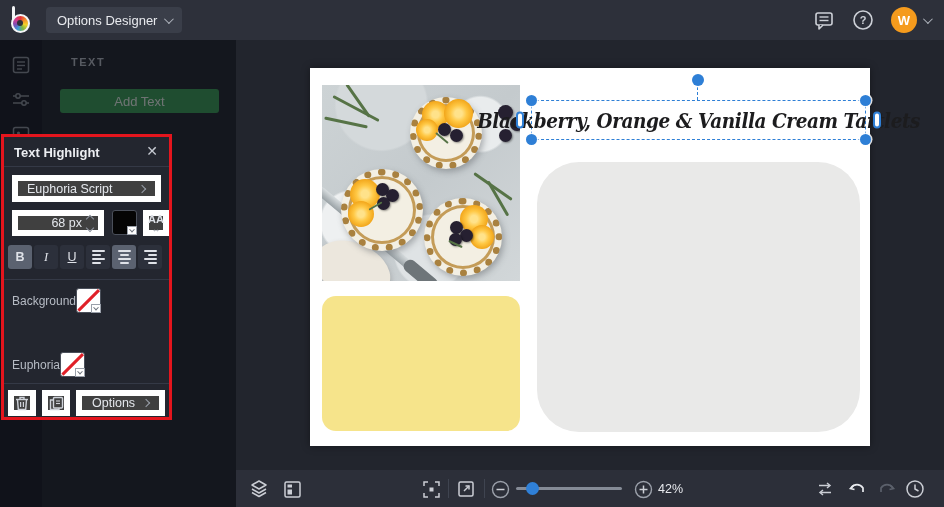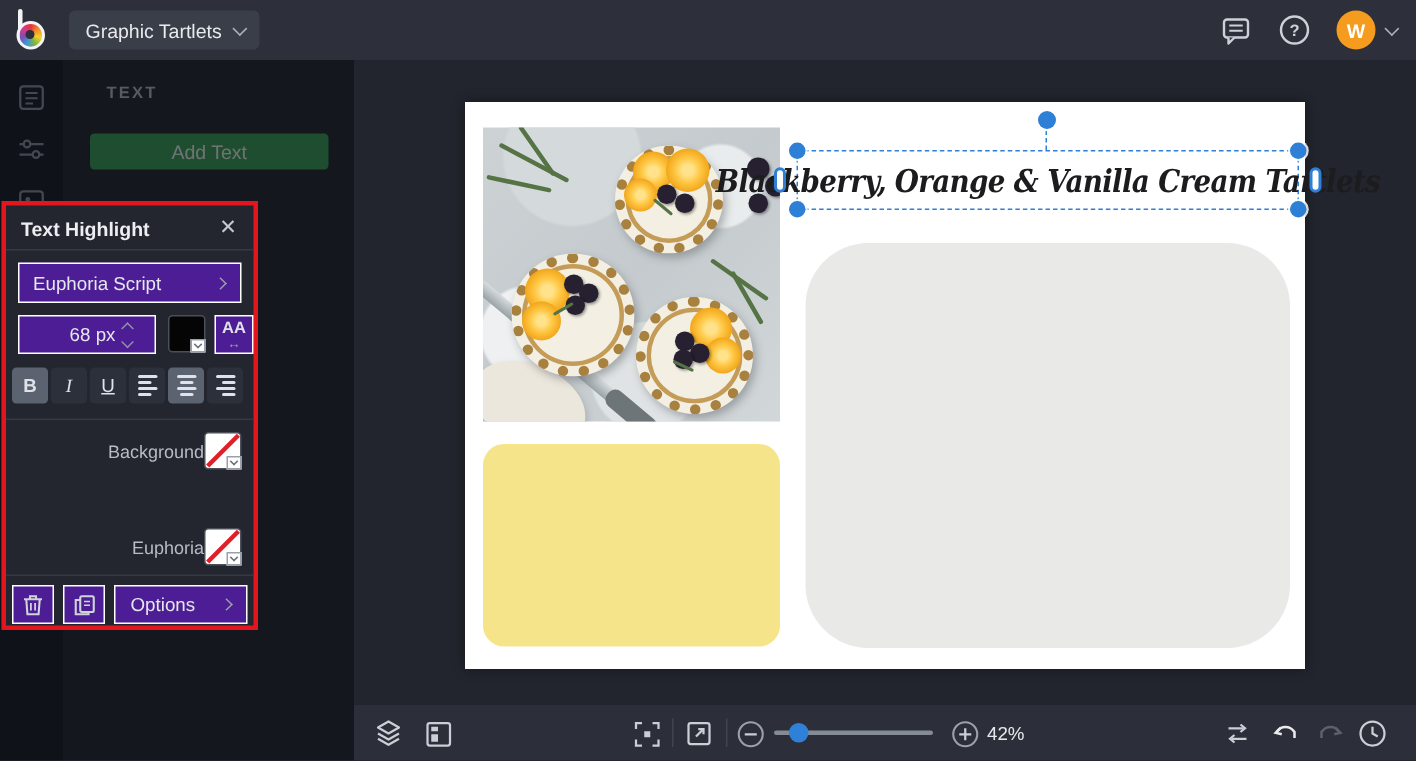--- a/index.html
+++ b/index.html
@@ -41,21 +41,21 @@
     background:rgba(6,8,12,0.55); z-index:4; }
 
   
   #props { position:absolute; left:1px; top:134px; width:171px; height:286px; z-index:10;
     background:#23262f; border:3px solid #e4151d; }
   #props-head { position:relative; height:30px; border-bottom:1px solid #343946; }
   #props-title { position:absolute; left:10px; top:8px; color:#eceef2; font-size:13px; font-weight:bold; }
   #props-close { position:absolute; right:8px; top:5px; width:18px; height:18px; color:#c6cad2;
     font-size:14px; display:flex; align-items:center; justify-content:center; cursor:pointer; }
   .prow { position:absolute; left:0; width:165px; }
-  .ctl { background:#4c1d95; border:1px solid #ffffff; border-radius:0; color:#e4e7ec; }
+  .ctl { background:#404040; border:6px solid #ffffff; border-radius:0; color:#e4e7ec; }
   #font-btn { left:8px; top:38px; width:149px; height:27px; display:flex; align-items:center; cursor:pointer; }
   #font-name { flex:1; padding-left:9px; font-size:12.5px; }
   .chev-rt { width:6px; height:6px; border-right:1.5px solid #9aa0aa; border-top:1.5px solid #9aa0aa;
     transform:rotate(45deg); margin-right:10px; }
   #size-field { position:absolute; left:8px; top:73px; width:92px; height:26px; display:flex; align-items:center; }
   #size-input { width:64px; height:24px; background:transparent; border:none; outline:none;
     color:#e4e7ec; font-size:12.5px; text-align:right; font-family:"Liberation Sans",sans-serif; }
   .stepper { margin-left:5px; display:flex; flex-direction:column; gap:3px; }
   .st-up, .st-dn { width:6px; height:6px; border-right:1.5px solid #8f95a0; border-top:1.5px solid #8f95a0; }
   .st-up { transform:rotate(-45deg); } .st-dn { transform:rotate(135deg); }
@@ -73,21 +73,21 @@
     display:flex; align-items:center; justify-content:center; font-size:12.5px; cursor:pointer; }
   .sbtn.active { background:#5b6270; }
   .sbtn.b { font-weight:bold; } .sbtn.i { font-style:italic; font-family:"Liberation Serif",serif; }
   .sbtn.u { text-decoration:underline; }
   .al { display:flex; flex-direction:column; gap:2.5px; }
   .al span { display:block; height:1.5px; background:#dfe2e8; border-radius:1px; }
   .al-l span:nth-child(1){width:13px;} .al-l span:nth-child(2){width:9px; margin-right:4px;} .al-l span:nth-child(3){width:13px;} .al-l span:nth-child(4){width:9px; margin-right:4px;}
   .al-c span{margin:0 auto;} .al-c span:nth-child(1){width:13px;} .al-c span:nth-child(2){width:9px;} .al-c span:nth-child(3){width:13px;} .al-c span:nth-child(4){width:9px;}
   .al-r span{margin-left:auto;} .al-r span:nth-child(1){width:13px;} .al-r span:nth-child(2){width:9px;} .al-r span:nth-child(3){width:13px;} .al-r span:nth-child(4){width:9px;}
   .divider { position:absolute; left:0; width:165px; height:1px; background:#343946; }
-  .fill-row { position:absolute; left:8px; width:149px; height:25px; display:flex; align-items:center; justify-content:flex-end; }
+  .fill-row { position:absolute; left:8px; width:149px; height:25px; display:flex; align-items:center; justify-content:flex-start; }
   .fill-label { color:#b6bbc4; font-size:12px; }
   .sw-none { background:#fff; overflow:visible; }
   .sw-none .slash { position:absolute; left:-3px; top:10px; width:29px; height:2.5px; background:#e02028;
     transform:rotate(-45deg); }
   #props-foot { position:absolute; left:4px; top:253px; display:flex; gap:6px; }
   .foot-btn { height:26px; display:flex; align-items:center; justify-content:center; cursor:pointer; }
   #trash-btn, #dup-btn { width:28px; }
   #options-btn { width:89px; justify-content:space-between; padding:0 10px; font-size:12.5px; color:#e4e7ec; }
 
   
@@ -146,21 +146,21 @@
 <body>
 
 <div id="stage">
 
   <div id="topbar">
     <div class="logo">
       <div class="stem"></div>
         <div class="bowl"></div>
     </div>
     <div class="menu-btn">
-      <span>Graphic Tartlets</span>
+      <span>Options Designer</span>
       <span class="chev-dn"></span>
     </div>
     <div id="topbar-right">
       <div>
         <svg class="tb-ic" width="22" height="22" viewBox="0 0 22 22">
           <rect x="3" y="4" width="16" height="12" rx="2" fill="none" stroke="#cdd0d7" stroke-width="1.6"></rect>
           <path d="M6 16 L6 20 L10 16" fill="#2d303a" stroke="#cdd0d7" stroke-width="1.6" stroke-linejoin="round"></path>
           <line x1="6.5" y1="8" x2="15.5" y2="8" stroke="#cdd0d7" stroke-width="1.4"></line>
           <line x1="6.5" y1="11.5" x2="15.5" y2="11.5" stroke="#cdd0d7" stroke-width="1.4"></line>
         </svg>

